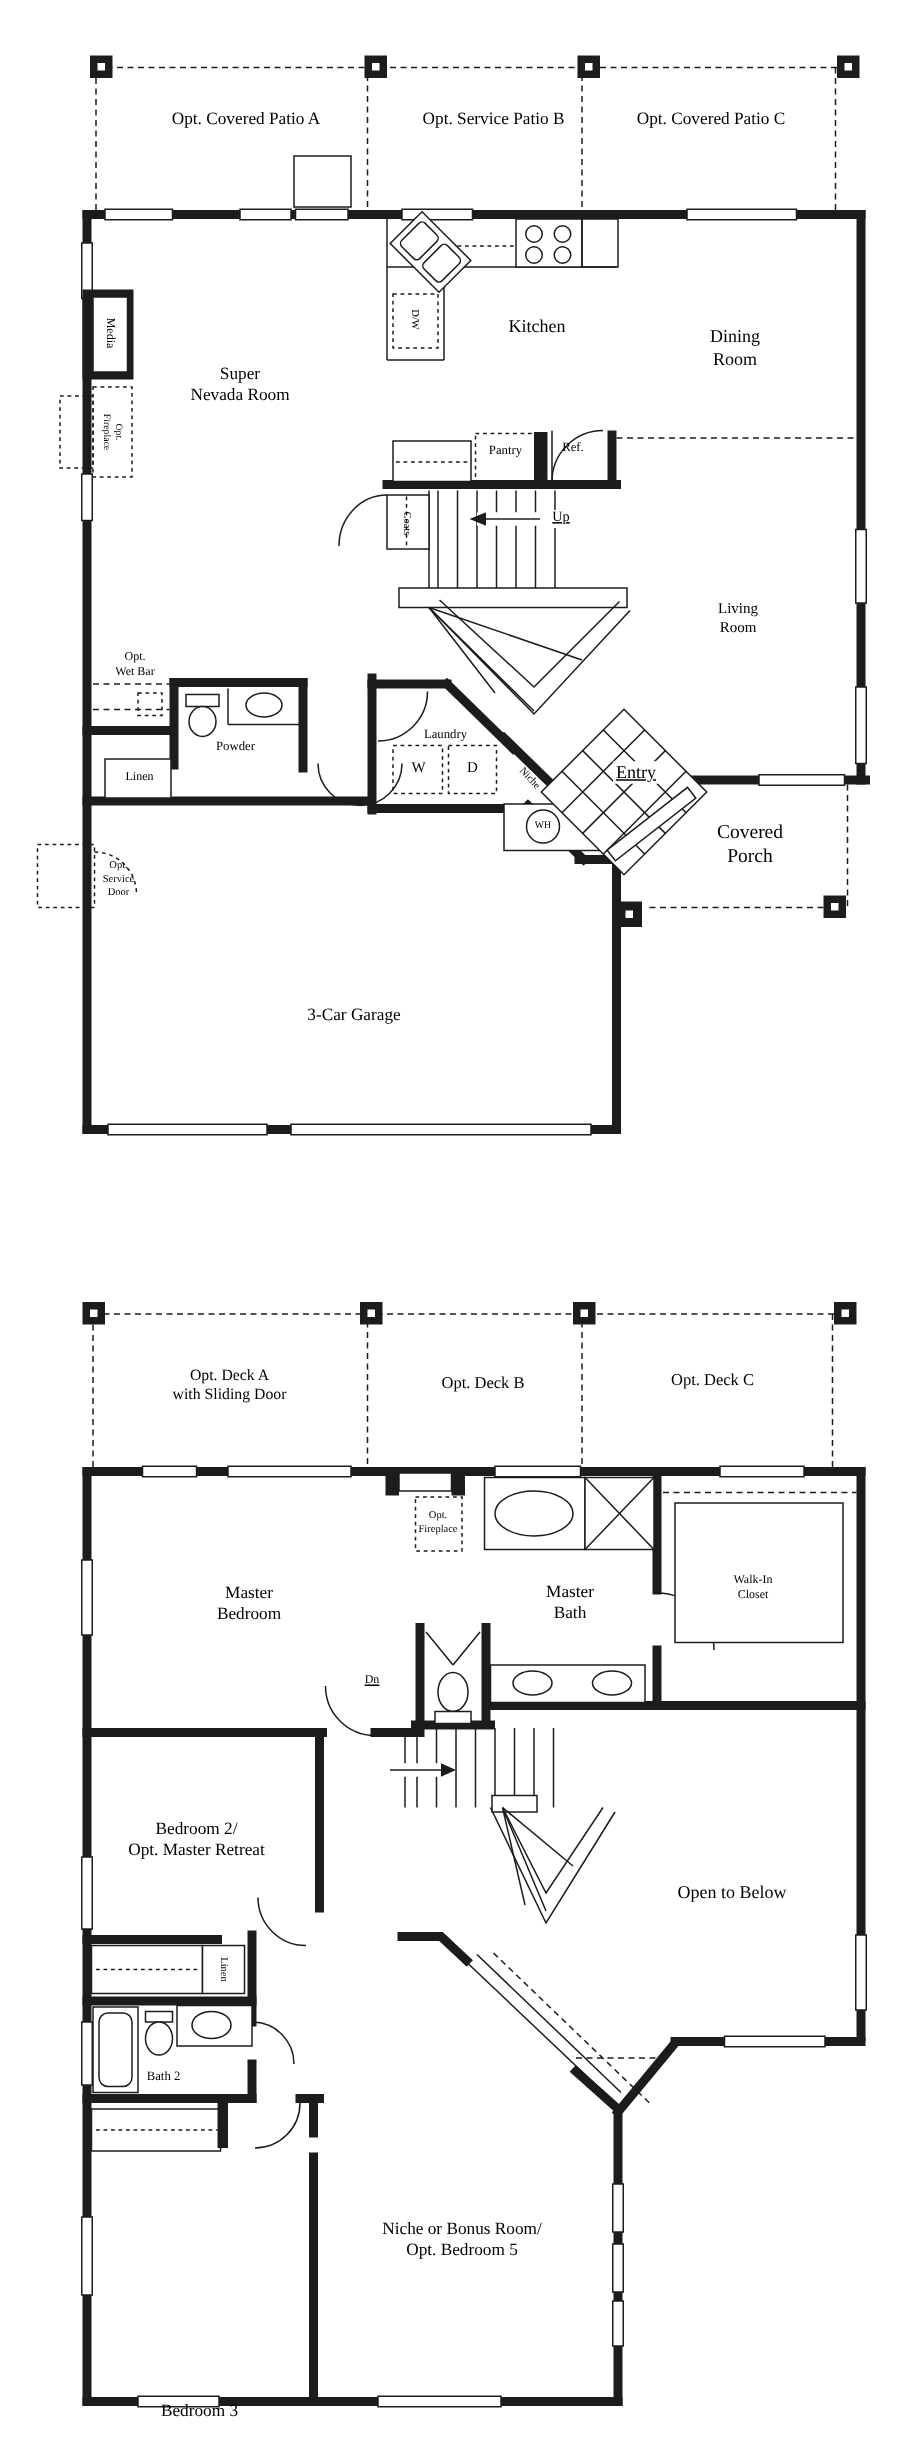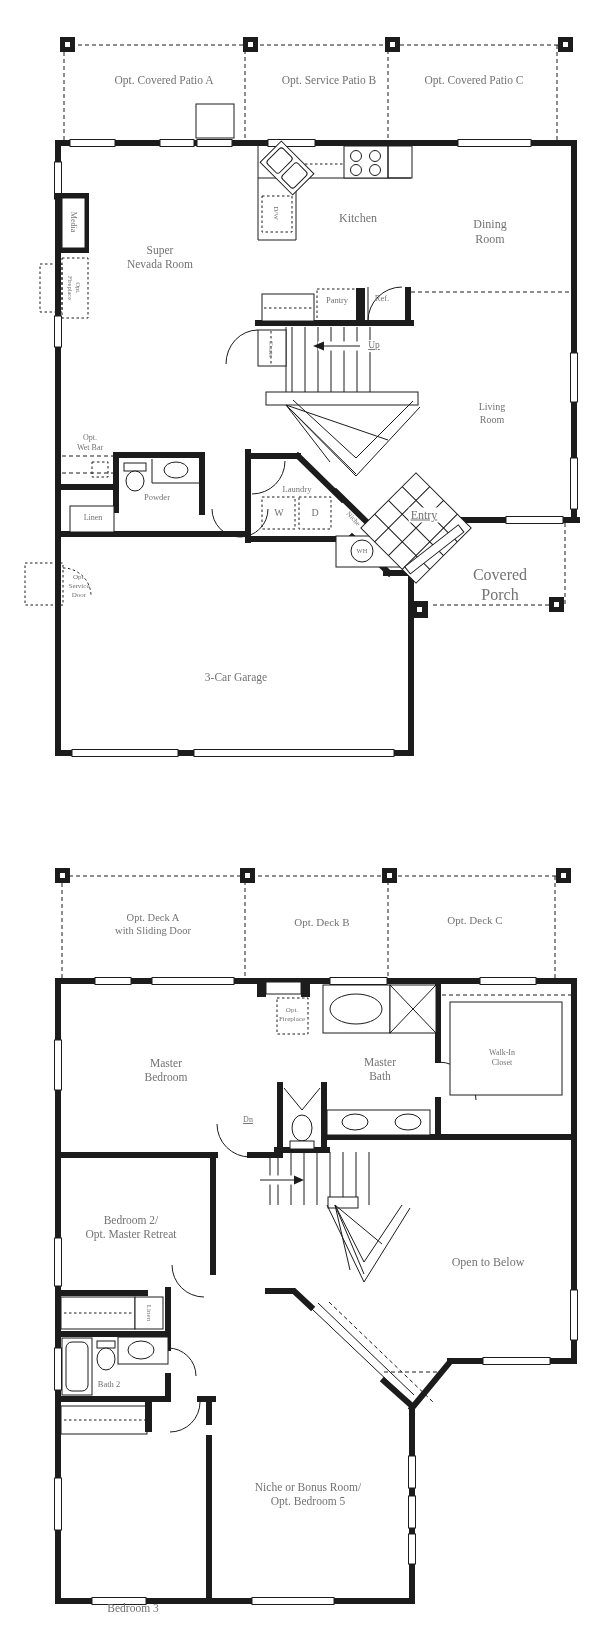--- a/index.html
+++ b/index.html
@@ -1,17 +1,17 @@
 <!DOCTYPE html>
 <html><head>
 <meta charset="utf-8">
 <style>
   html,body{margin:0;padding:0;background:#fff;}
   #canvas{position:relative;width:600px;height:1638px;background:#ffffff;overflow:hidden;
-          font-family:"Liberation Serif",serif;color:#737373;}
+          font-family:"Liberation Serif",serif;color:#000000;}
   svg{position:absolute;left:0;top:0;}
   .w{stroke:#1c1c1c;stroke-width:6;fill:none;stroke-linecap:square}
   .t{stroke:#1c1c1c;stroke-width:1;fill:none}
   .tw{stroke:#1c1c1c;stroke-width:1;fill:#ffffff}
   .d{stroke:#1c1c1c;stroke-width:1;fill:none;stroke-dasharray:4 3}
   .d2{stroke:#1c1c1c;stroke-width:1;fill:none;stroke-dasharray:2.5 2.5}
   .win{fill:#ffffff;stroke:#1c1c1c;stroke-width:1}
   .blk{fill:#1c1c1c;stroke:none}
   .wht{fill:#ffffff;stroke:none}
   .lbl{position:absolute;transform:translate(-50%,-50%);text-align:center;white-space:nowrap;
@@ -365,21 +365,21 @@
   <span class="ln">Wet Bar</span>
 </div>
 <div class="lbl" style="left:157px;top:497px;font-size:8.5px">Powder</div>
 <div class="lbl" style="left:93px;top:518px;font-size:8px">Linen</div>
 <div class="lbl" style="left:297px;top:489px;font-size:8.5px">Laundry</div>
 <div class="lbl" style="left:279px;top:513px;font-size:10px">W</div>
 <div class="lbl" style="left:315px;top:513px;font-size:10px">D</div>
 <div class="lbl diag" style="left:353px;top:519px;font-size:7px">Niche</div>
 <div class="lbl" style="left:362px;top:551px;font-size:6.5px">WH</div>
 <div class="lbl halo" style="left:424px;top:515px;font-size:12px">Entry</div>
-<div class="lbl" style="left:500px;top:585px;font-size:16px">
+<div class="lbl" style="left:500px;top:563px;font-size:13px">
   <span class="ln">Covered</span>
   <span class="ln">Porch</span>
 </div>
 <div class="lbl" style="left:79px;top:586px;font-size:7px">
   <span class="ln">Opt.</span>
   <span class="ln">Service</span>
   <span class="ln">Door</span>
 </div>
 <div class="lbl" style="left:236px;top:677px;font-size:11.5px">3-Car Garage</div>
 

